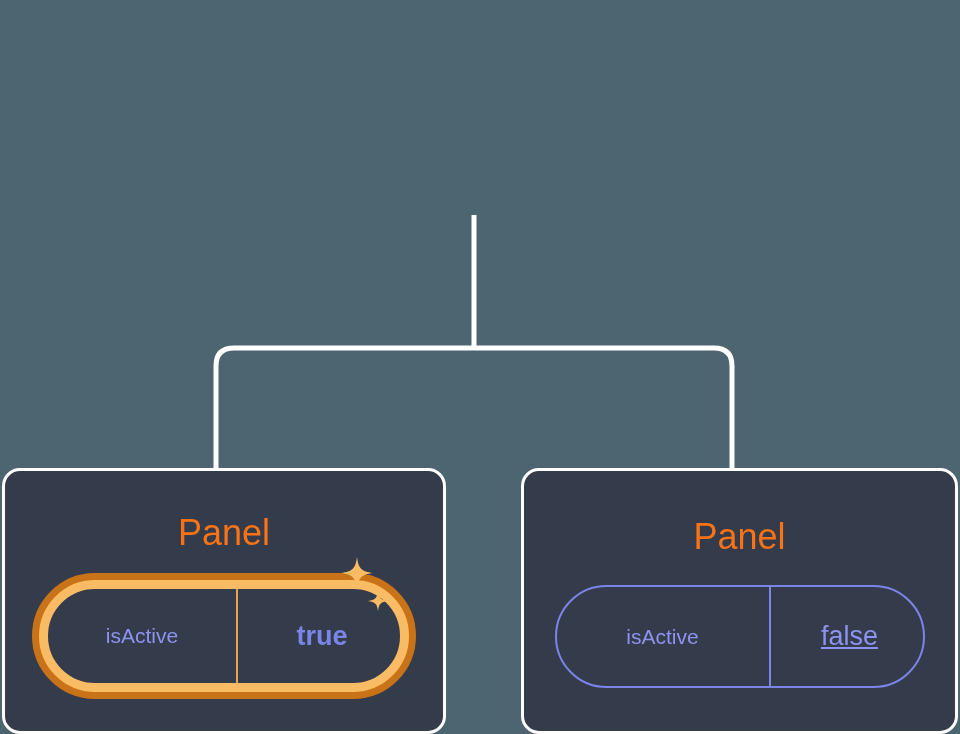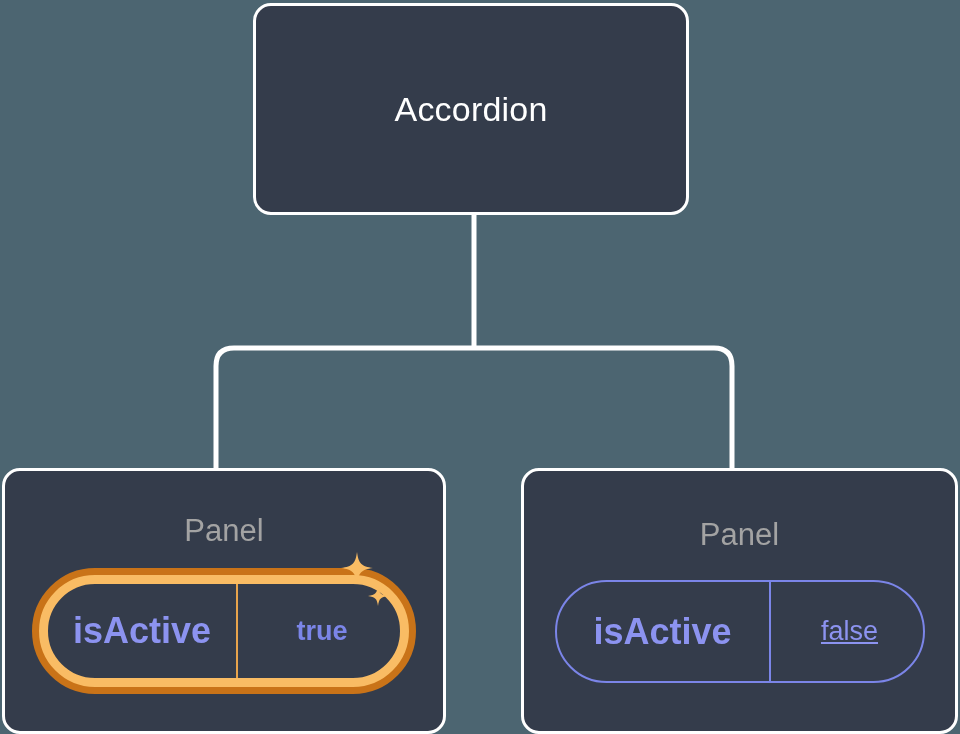--- a/index.html
+++ b/index.html
@@ -65,22 +65,22 @@
   }
   .node-panel-left {
     left: 2px;
     width: 444px;
   }
   .node-panel-right {
     left: 521px;
     width: 437px;
   }
   .node-panel .node-title {
-    font-size: 31px;
-    color: #a3a3a3;
+    font-size: 36px;
+    color: #f97316;
     font-weight: 400;
     line-height: 1;
   }
   .node-panel-right .node-title {
     margin-top: 4px;
   }
 
   
   .pill {
     position: relative;
@@ -90,22 +90,22 @@
     border-radius: 999px;
     background: #343C4B;
   }
   .pill-cell {
     display: flex;
     align-items: center;
     justify-content: center;
     box-sizing: border-box;
   }
   .pill-key {
-    font-size: 36px;
-    font-weight: 700;
+    font-size: 21px;
+    font-weight: 400;
   }
   .pill-val {
     font-size: 27px;
     padding-left: 6px;
   }
 
   
   .pill-default {
     margin-top: 30px;
     width: 370px;
@@ -181,23 +181,20 @@
 
 <div id="stage">
 
   <svg class="connectors" viewBox="0 0 960 734" width="960" height="734" fill="none" xmlns="http://www.w3.org/2000/svg">
 
     <path d="M474 215 L474 348" stroke="#FFFFFF" stroke-width="5" stroke-linecap="butt"></path>
 
     <path d="M216 470 L216 366 Q216 348 234 348 L714 348 Q732 348 732 366 L732 470" stroke="#FFFFFF" stroke-width="5" stroke-linecap="butt" stroke-linejoin="round"></path>
   </svg>
 
-  <div class="node node-root">
-    <span class="node-title">Accordion</span>
-  </div>
 
   <div class="node node-panel node-panel-left">
     <span class="node-title">Panel</span>
 
     <div class="pill-wrap-highlight">
       <div class="pill-highlight"></div>
       <div class="pill-highlight-inner">
         <div class="pill-cell pill-key">isActive</div>
         <div class="pill-cell pill-val">true</div>
       </div>

